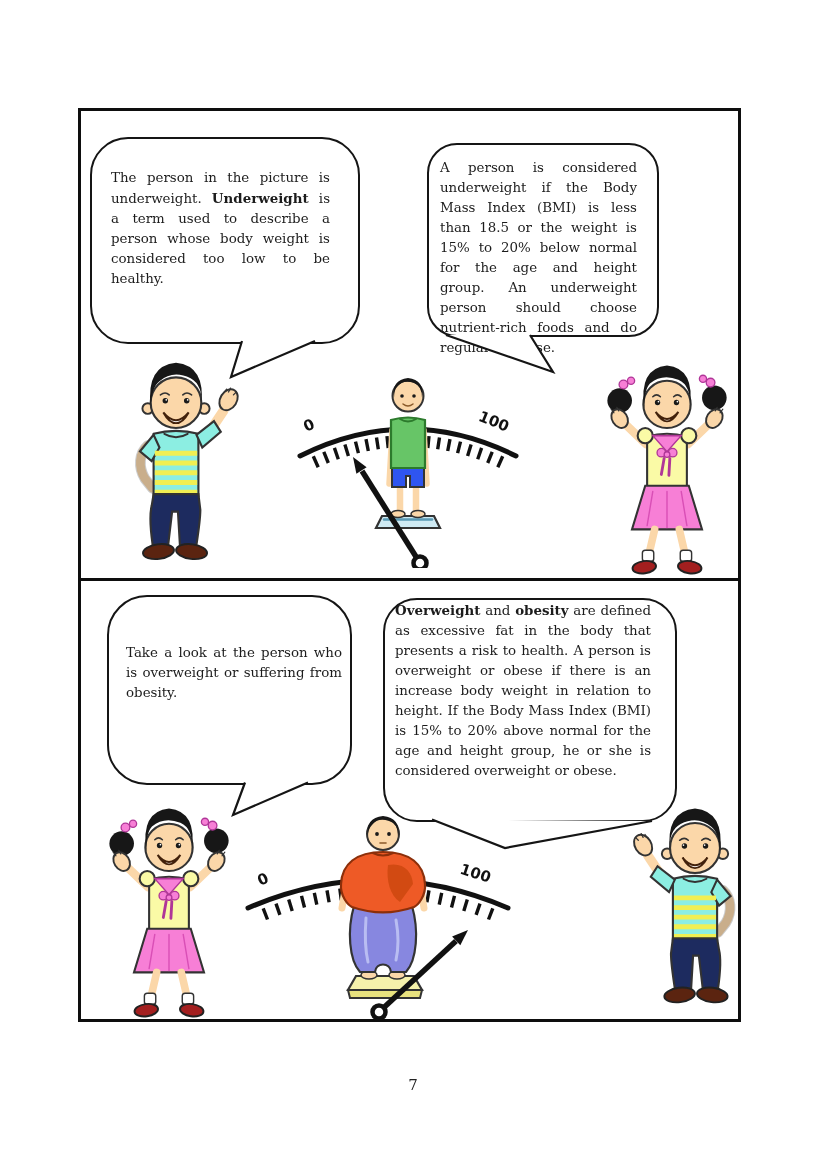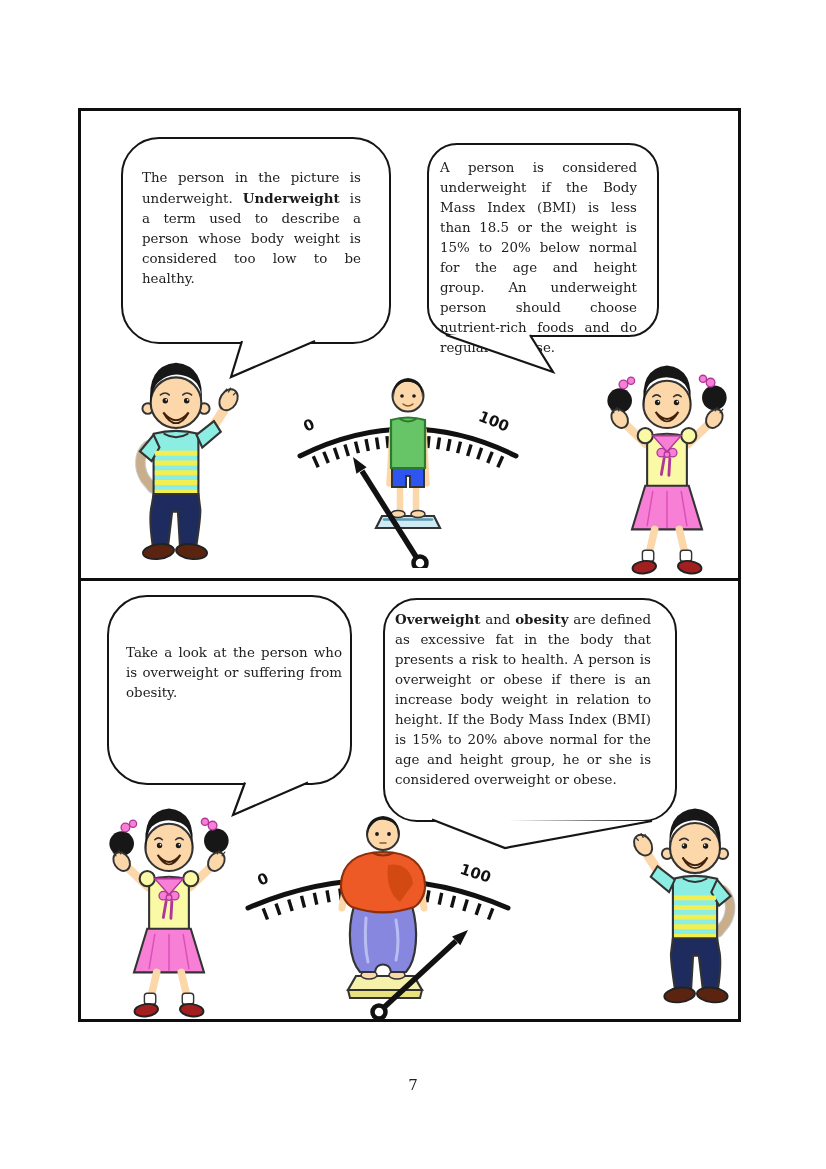--- a/index.html
+++ b/index.html
@@ -117,21 +117,21 @@
         <circle cx="66" cy="51" r="0.9" fill="#fff"></circle>
         <circle cx="86" cy="51" r="0.9" fill="#fff"></circle>
         <path d="M63,62 Q75,77 87,62 Q81,72 75,72 Q69,72 63,62 Z" fill="#fff" stroke="#42210b" stroke-width="2"></path>
       </g>
     </defs>
   </svg>
 
   <div class="outer-box"></div>
   <div class="divider"></div>
 
-  <div class="bubble" style="left:90px;top:137px;width:270px;height:207px;border-radius:38px;padding:29px 28px 0 19px;margin-left:31px;">
+  <div class="bubble" style="left:90px;top:137px;width:270px;height:207px;border-radius:38px;padding:29px 28px 0 19px;">
     <p class="bubble-text"><span>The person in the picture is underweight. </span><b>Underweight</b><span> is a term used to describe a person whose body weight is considered too low to be healthy.</span></p>
   </div>
   <svg class="tail" style="left:218px;top:339px;" width="105" height="42" viewBox="0 0 105 42">
     <path d="M24,2 L13,38 L97,2"></path>
   </svg>
 
   <div class="bubble" style="left:427px;top:143px;width:232px;height:194px;border-radius:30px;padding:13px 20px 0 11px;">
     <p class="bubble-text"><span>A person is considered underweight if the Body Mass Index (BMI) is less than 18.5 or the weight is 15% to 20% below normal for the age and height group. An underweight person should choose nutrient-rich foods and do regular exercise.</span></p>
   </div>
   <svg class="tail" style="left:438px;top:333px;" width="125" height="42" viewBox="0 0 125 42">
@@ -176,21 +176,21 @@
     <use href="#fig-girl" xlink:href="#fig-girl"></use>
   </svg>
 
   <div class="bubble" style="left:107px;top:595px;width:245px;height:190px;border-radius:40px;padding:46px 8px 0 17px;">
     <p class="bubble-text"><span>Take a look at the person who is overweight or suffering from obesity.</span></p>
   </div>
   <svg class="tail" style="left:225px;top:780px;" width="95" height="38" viewBox="0 0 95 38">
     <path d="M20,2.5 L8,35 L83,2.5"></path>
   </svg>
 
-  <div class="bubble" style="left:383px;top:598px;width:294px;height:224px;border-radius:34px;padding:9px 24px 0 10px;">
+  <div class="bubble" style="left:383px;top:598px;width:294px;height:224px;border-radius:34px;padding:0 24px 0 10px;">
     <p class="bubble-text"><b>Overweight</b><span> and </span><b>obesity</b><span> are defined as excessive fat in the body that presents a risk to health.  A person is overweight or obese if there is an increase body weight in relation to height. If the Body Mass Index (BMI) is 15% to 20% above normal for the age and height group, he or she is considered overweight or obese.</span></p>
   </div>
   <svg class="tail" style="left:425px;top:817px;" width="235" height="34" viewBox="0 0 235 34">
     <path d="M7,2.5 L80,31 L227,4"></path>
   </svg>
 
   <svg class="dial" style="left:238px;top:810px;" width="280" height="210" viewBox="0 0 280 210">
     <path d="M10,98 Q140,42 270,98" fill="none" stroke="#111" stroke-width="5" stroke-linecap="round"></path>
     <path fill="none" stroke="#111" stroke-width="3.4" d="M25.2,98.3L29.5,109.5M38.0,93.6L41.9,104.9M50.7,89.5L54.2,101.0M63.5,85.9L66.5,97.5M76.3,82.9L78.8,94.6M89.0,80.4L91.1,92.2M101.8,78.5L103.3,90.4M114.5,77.1L115.5,89.1M127.3,76.3L127.8,88.3M140.0,76.0L140.0,88.0M152.7,76.3L152.2,88.3M165.5,77.1L164.5,89.1M178.2,78.5L176.7,90.4M191.0,80.4L188.9,92.2M203.7,82.9L201.2,94.6M216.5,85.9L213.5,97.5M229.3,89.5L225.8,101.0M242.0,93.6L238.1,104.9M254.8,98.3L250.5,109.5"></path>
     <text transform="translate(27,74) rotate(-24)" text-anchor="middle" font-size="15">0</text>

